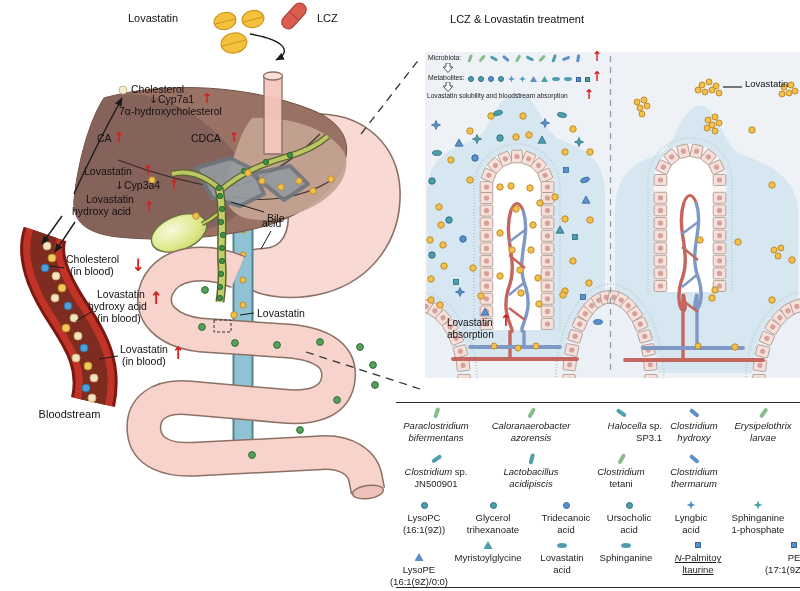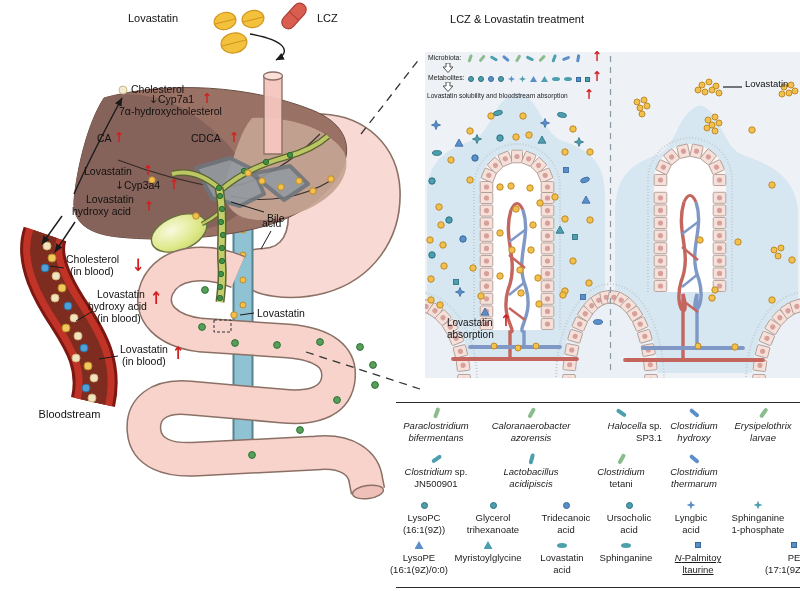--- a/index.html
+++ b/index.html
@@ -968,21 +968,21 @@
         </div>
         <div class="lcell" style="left: 324px; width: 76px; top: 96px;">
           <div class="licon">
             <span class="shape star c-teal"></span>
           </div>
           <div class="lline"><span>Sphinganine</span></div>
           <div class="lline"><span>1-phosphate</span></div>
         </div>
       </div>
     <div id="m2">
-        <div class="lcell" style="left: -14px; width: 74px; top: 136px;">
+        <div class="lcell" style="left: -14px; width: 74px; top: 148px;">
           <div class="licon">
             <span class="shape triangle c-blue"></span>
           </div>
           <div class="lline"><span>LysoPE</span></div>
           <div class="lline"><span>(16:1(9Z)/0:0)</span></div>
         </div>
         <div class="lcell" style="left: 54px; width: 76px; top: 136px;">
           <div class="licon">
             <span class="shape triangle c-teal"></span>
           </div>

